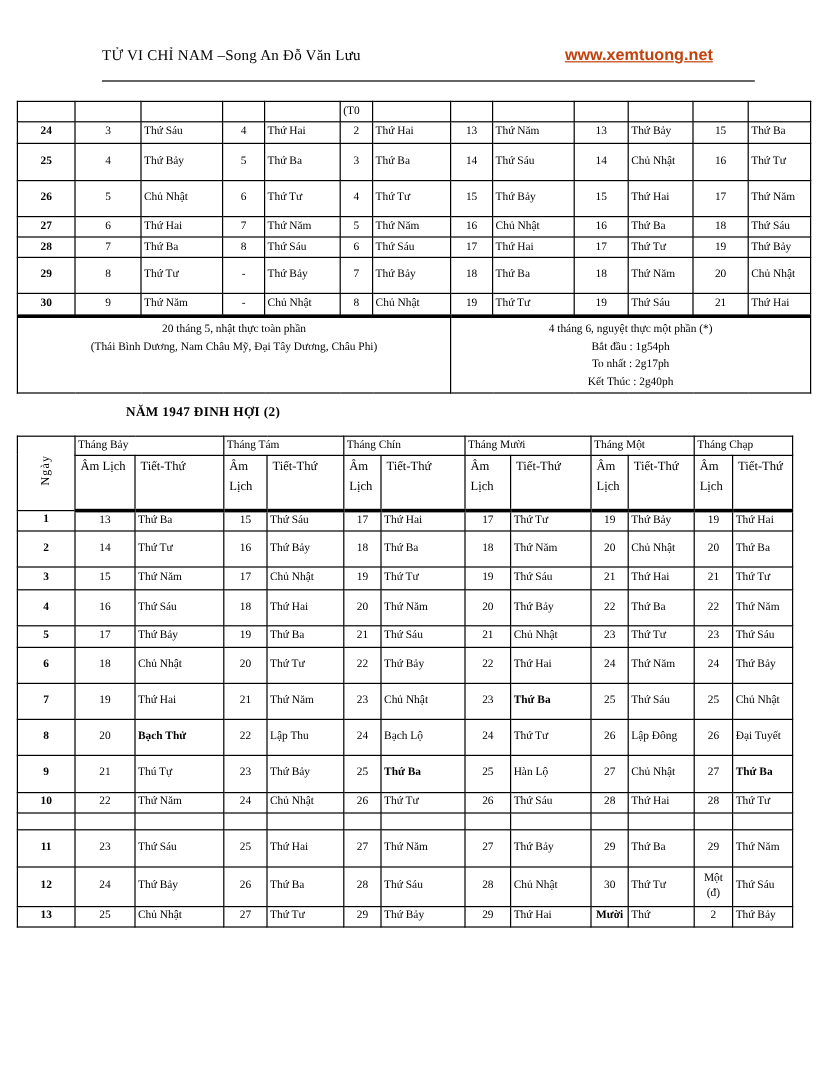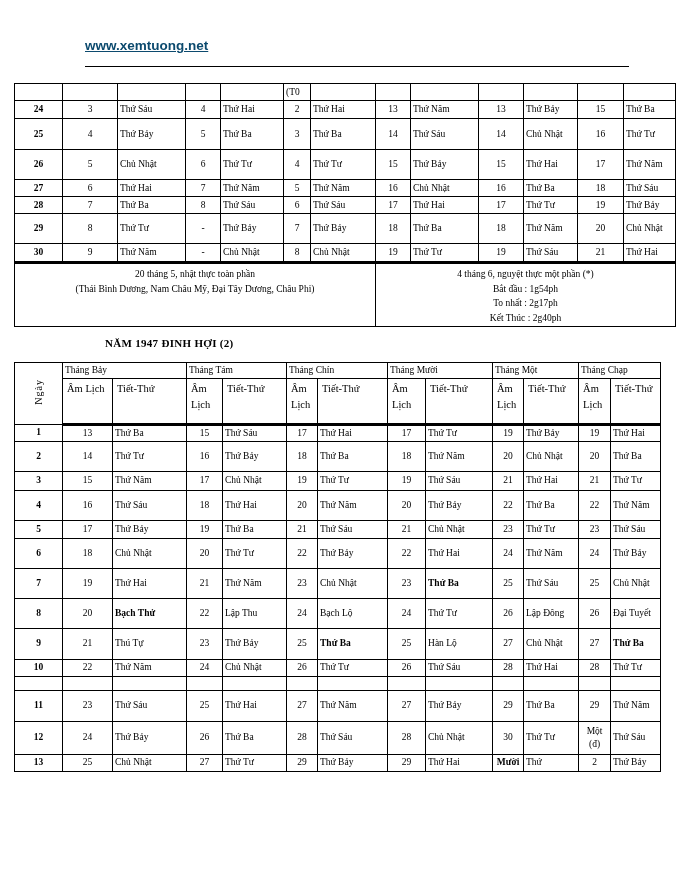--- a/index.html
+++ b/index.html
@@ -8,21 +8,21 @@
     font-family:"Liberation Serif","DejaVu Serif",serif;
     position:relative;overflow:hidden;
   }
   .doc-header{
     display:flex;justify-content:space-between;align-items:baseline;
     margin:38px 95px 0 85px;
   }
   .doc-title{font-size:12.5px;letter-spacing:.2px;}
   .site-link{
     font-family:"Liberation Sans","DejaVu Sans",sans-serif;
-    font-weight:bold;font-size:13.5px;color:#0c4a6e;
+    font-weight:bold;font-size:13.5px;color:#c2410c;
     text-decoration:underline;cursor:pointer;
   }
   .header-rule{border:none;border-top:1.6px solid #000;margin:13px 60px 0 85px;}
   table.cal{
     border-collapse:collapse;margin-left:14px;table-layout:fixed;
     background:#fff;
   }
   table.cal td{
     border:1.8px solid #000;
     font-size:9.5px;line-height:1.35;overflow:hidden;
@@ -48,20 +48,21 @@
   td.mh{font-size:9.5px;text-align:left;padding-left:4px;vertical-align:middle;margin-left:17px;}
   tr.sub td.sh{font-size:10.5px;text-align:left;padding:2px 2px 2px 4px;vertical-align:top;line-height:1.55;}
   .year-title{
     font-size:11px;font-weight:bold;margin:10px 0 13px 105px;letter-spacing:.3px;
   }
 </style>
 </head>
 <body>
 
 <div class="doc-header">
+  <span class="doc-title">TỬ VI CHỈ NAM –Song An Đỗ Văn Lưu</span>
   <span class="site-link">www.xemtuong.net</span>
 </div>
 <hr class="header-rule">
 
 <table class="cal top">
   <colgroup>
     <col style="width:48px">
       <col style="width:55px">
       <col style="width:68px">
     <col style="width:35px">

